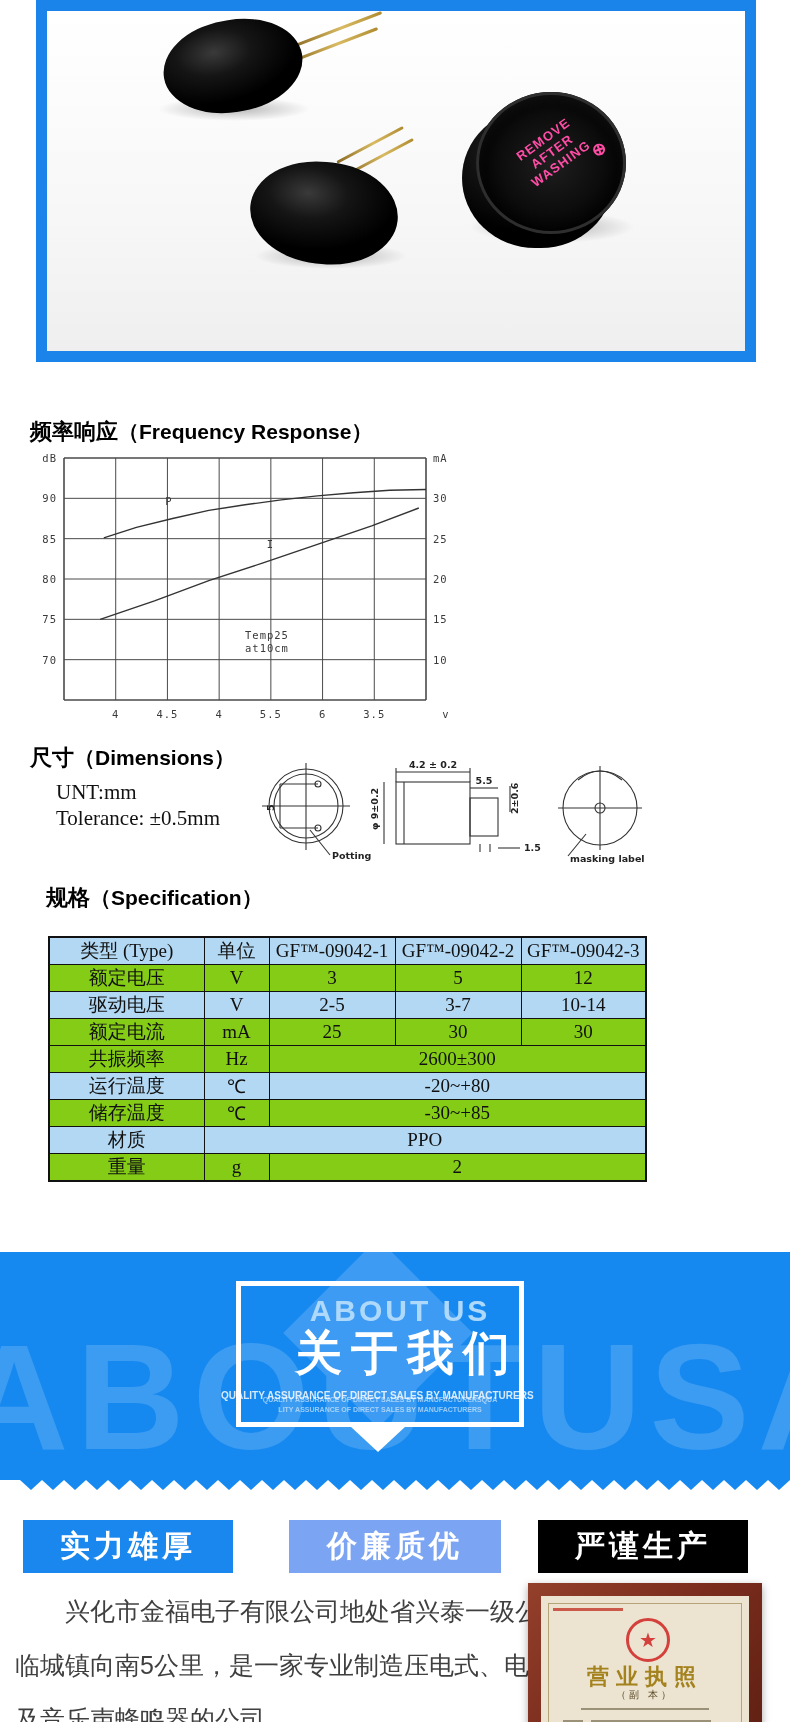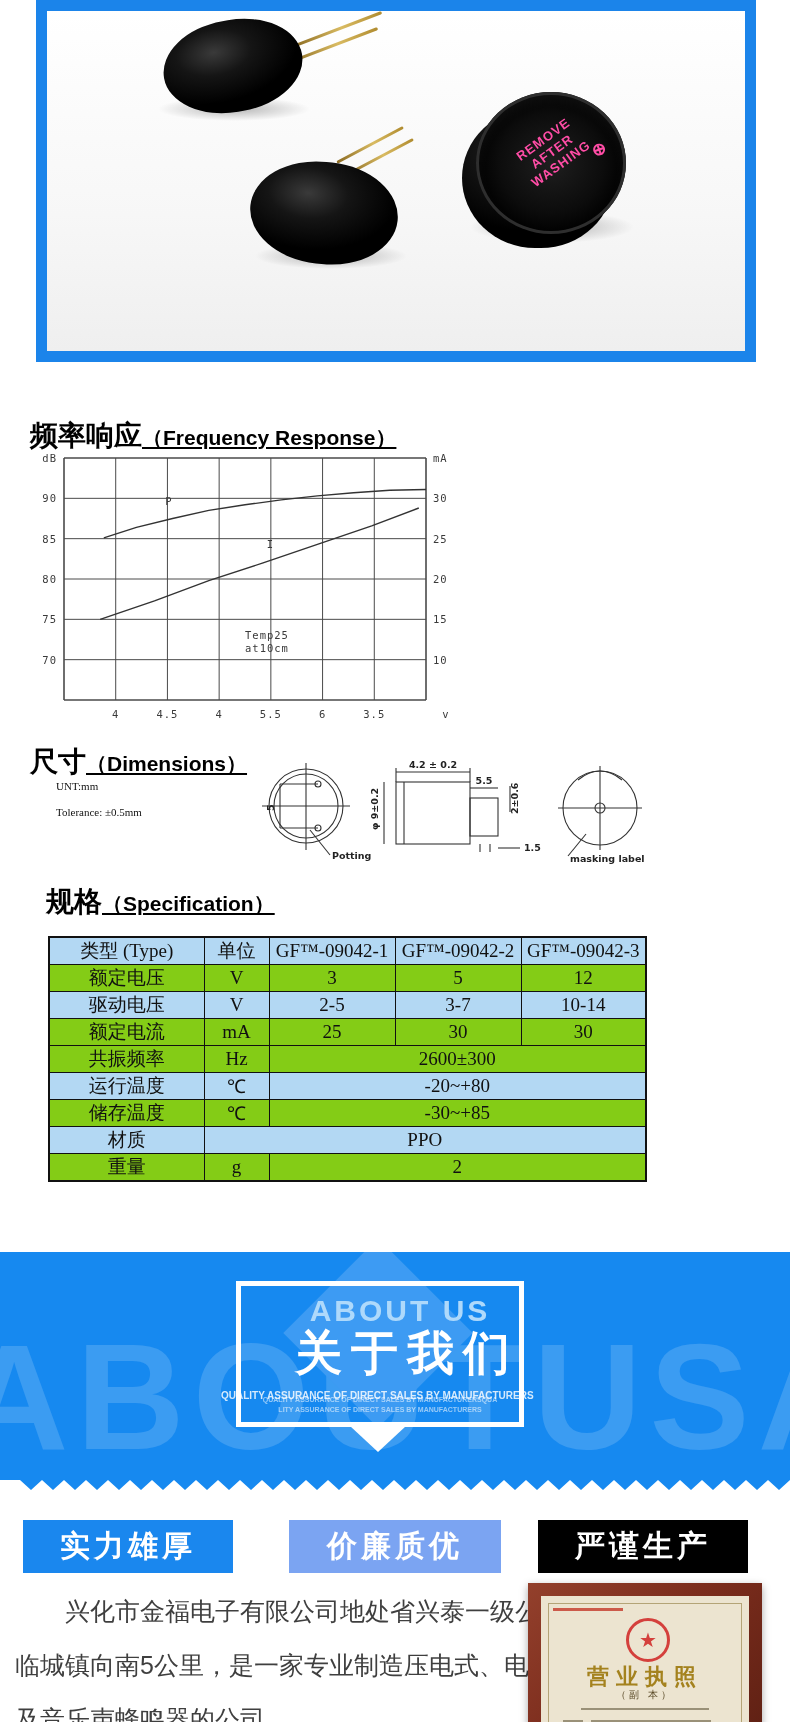--- a/index.html
+++ b/index.html
@@ -18,24 +18,24 @@
        background:linear-gradient(90deg,#8a6a22,#d9bb62 55%,#b08c30);transform-origin:left center;}
   .face{position:absolute;border-radius:50%;
         background:radial-gradient(closest-side,#1f1f1f 0%,#0c0c0c 70%,#000 100%);
         box-shadow:inset 0 0 0 3px #2e2e2e, inset 0 6px 14px rgba(255,255,255,.08);}
   .stamp{position:absolute;transform:rotate(-36deg);text-align:center;line-height:15px;
          font-size:13px;font-weight:bold;color:#ff4da6;letter-spacing:1px;}
   .stamp-mark{position:absolute;color:#ff4da6;font-size:17px;font-weight:bold;transform:rotate(-20deg);}
 
   
   .sec-h{position:absolute;white-space:nowrap;}
-  .sec-h .zh{font-size:28px;font-weight:bold;color:#000;}
-  .sec-h .en{font-size:21px;font-weight:bold;color:#000;text-decoration:underline;}
-
-  .note{position:absolute;font-family:"Liberation Serif",serif;font-size:11px;color:#111;}
+  .sec-h .zh{font-size:22px;font-weight:bold;color:#000;}
+  .sec-h .en{font-size:21px;font-weight:bold;color:#000;}
+
+  .note{position:absolute;font-family:"Liberation Serif",serif;font-size:21px;color:#111;}
 
   
   .chart-svg{position:absolute;left:30px;top:450px;}
   .ctick{font-family:"DejaVu Sans Mono",monospace;font-size:10.5px;fill:#3a3a3a;letter-spacing:1px;}
 
   
   .dims-svg{position:absolute;left:218px;top:756px;}
   .dimln{stroke:#333;stroke-width:1.1;fill:none;}
   .dimtxt{font-family:"DejaVu Sans",sans-serif;font-size:9.5px;fill:#222;font-weight:bold;}
 

